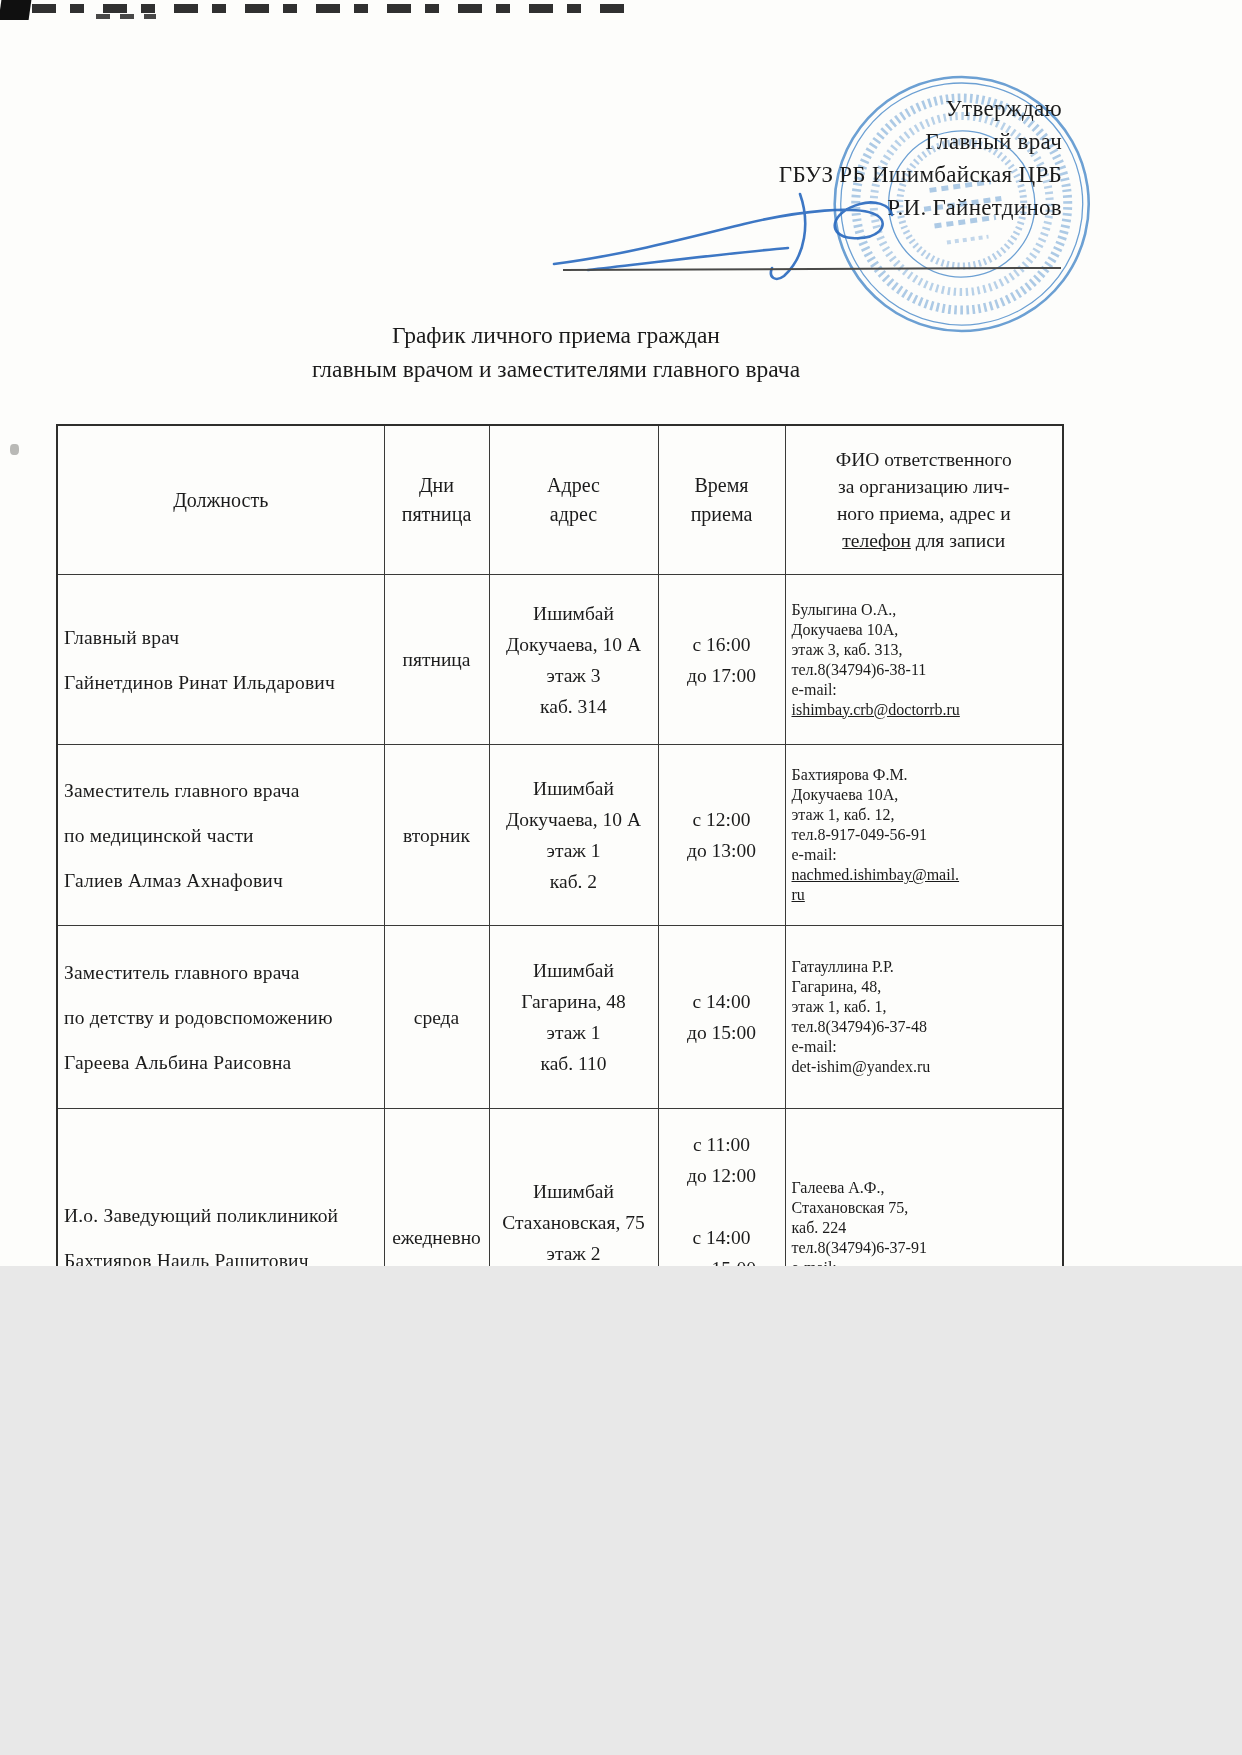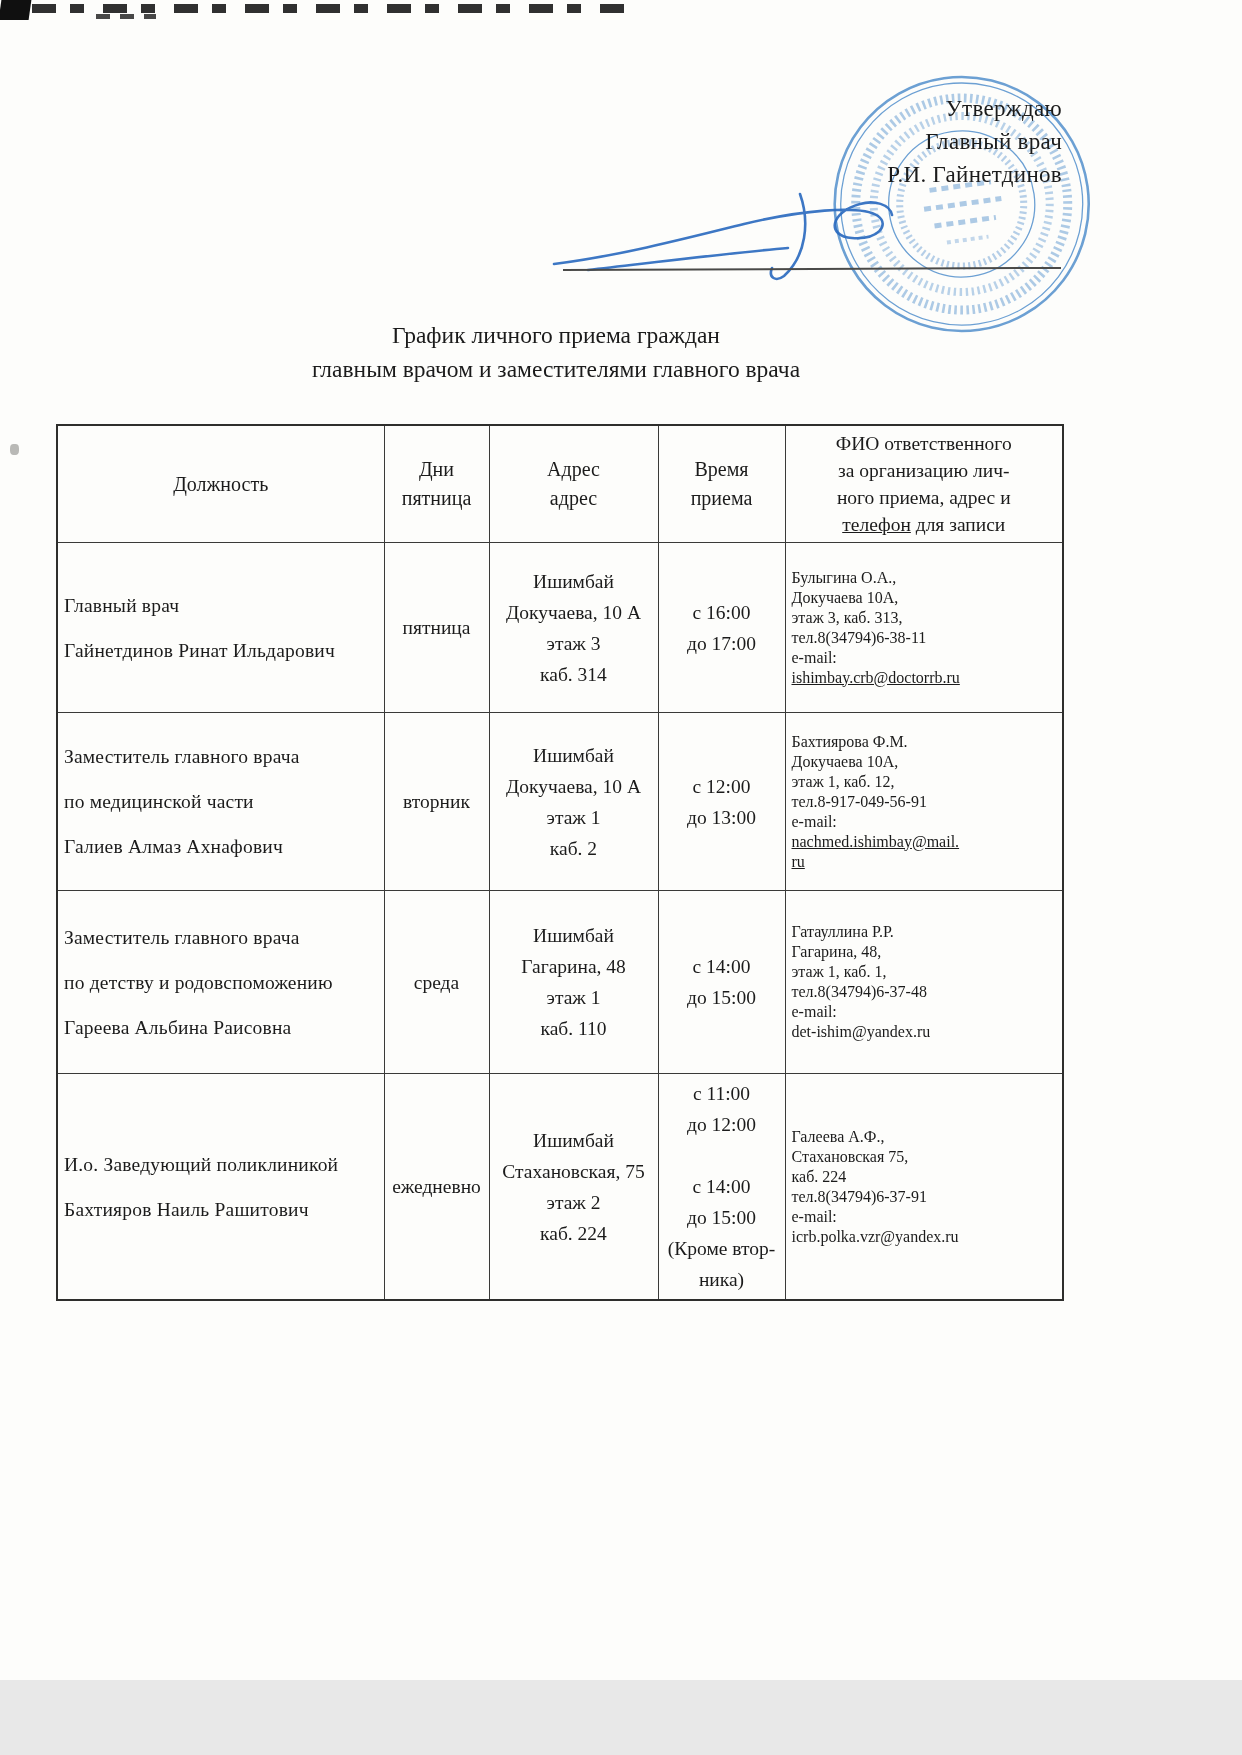--- a/index.html
+++ b/index.html
@@ -1,18 +1,18 @@
 <!DOCTYPE html>
 <html lang="ru"><head>
 <meta charset="utf-8">
 <style>
   html,body{margin:0;padding:0;background:#e8e8e8;}
   .page{
     position:relative;
-    width:1242px;height:1680px;
+    width:1242px;height:1266px;
     margin:0 auto;
     background:#fdfdfb;
     overflow:hidden;
     font-family:"Liberation Serif","DejaVu Serif",serif;
     color:#1b1b1b;
   }
   
   .artifact-blob{position:absolute;left:0;top:0;width:30px;height:20px;background:#101010;transform:skewX(-8deg);}
   .artifact-dashes{
     position:absolute;left:32px;top:4px;width:592px;height:9px;opacity:.88;
@@ -38,21 +38,21 @@
 
   
   table.sched{
     position:absolute;left:56px;top:424px;
     border-collapse:collapse;table-layout:fixed;
     font-size:19.5px;
   }
   table.sched{border:2px solid #2e2e2c;}
   table.sched td,table.sched th{
     border:1.4px solid #3a3a38;
-    padding:4px 6px;
+    padding:20px 6px;
     vertical-align:middle;
     font-weight:normal;
     overflow:hidden;
   }
   col.c-pos{width:327px;}
   col.c-days{width:105px;}
   col.c-addr{width:169px;}
   col.c-time{width:127px;}
   col.c-fio{width:278px;}
   tr.hdr-row{height:108px;}
@@ -96,20 +96,21 @@
         <g stroke-width="4" opacity="0.4" stroke-dasharray="4 4">
           <line x1="114" y1="170" x2="156" y2="170"></line>
         </g>
       </g>
     </svg>
   </div>
 
   <div class="approval">
     <div data-bind="approval.lines.0">Утверждаю</div>
     <div data-bind="approval.lines.1">Главный врач</div>
+    <div data-bind="approval.lines.2">ГБУЗ РБ Ишимбайская ЦРБ</div>
     <div data-bind="approval.lines.3">Р.И. Гайнетдинов</div>
   </div>
 
   <div class="signature">
     <svg width="370" height="100" viewBox="0 0 370 100">
       <g fill="none" stroke="#2d6cc0" stroke-width="2.6" stroke-linecap="round" opacity="0.92">
         <path d="M6,82 C70,74 140,56 196,42 C250,29 312,22 330,34 C342,43 330,58 304,56 C278,54 282,30 312,22 C326,18 342,22 344,33"></path>
         <path d="M252,12 C262,40 258,74 236,94 C228,100 220,96 224,86"></path>
         <path d="M40,88 C110,80 190,70 240,66"></path>
       </g>

